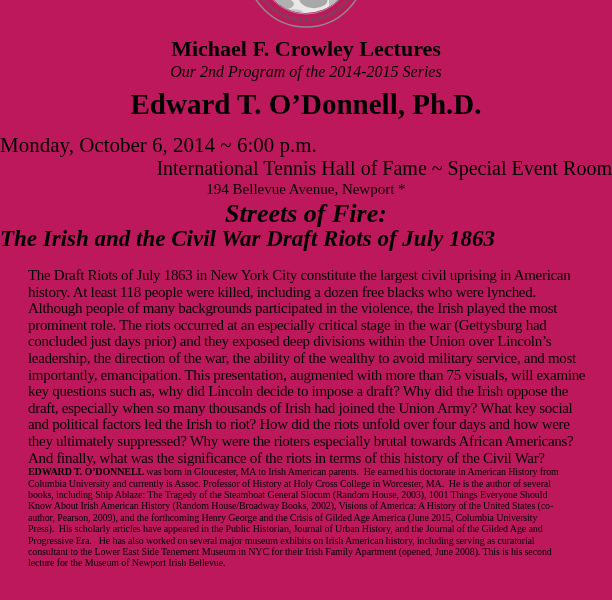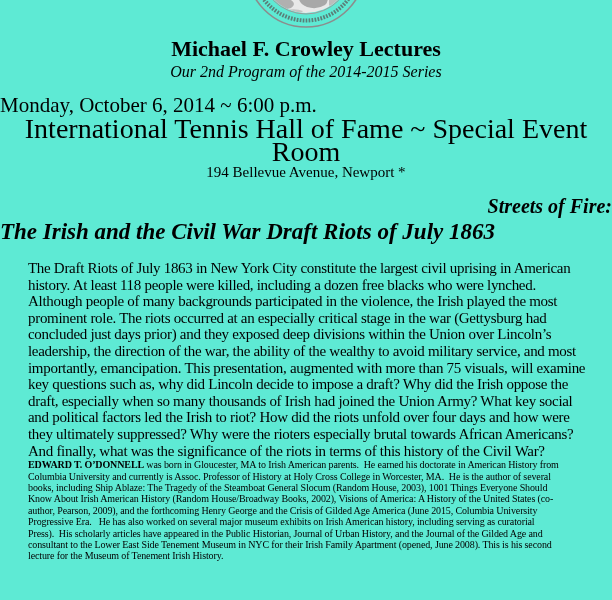--- a/index.html
+++ b/index.html
@@ -1,20 +1,20 @@
 <!DOCTYPE html>
 <html><head>
 <meta charset="utf-8">
 <style>
   html, body { margin: 0; padding: 0; background: #ffffff; }
   .page {
     position: relative;
     width: 612px;
     height: 600px;
-    background: #5eead4;
+    background: #be185d;
     color: #000000;
     font-family: "Liberation Serif", serif;
     overflow: hidden;
   }
   .seal-wrap {
     height: 28px;
     display: flex;
     justify-content: center;
     overflow: hidden;
   }
@@ -38,34 +38,34 @@
     line-height: 34px;
     font-weight: bold;
   }
   .event-datetime {
     margin-top: 13px;
     font-size: 21px;
     line-height: 23px;
     font-weight: normal;
   }
   .event-venue {
-    text-align: center;
-    font-size: 28px;
+    text-align: right;
+    font-size: 20px;
     line-height: 23px;
   }
   .event-address {
     text-align: center;
     font-size: 15px;
     line-height: 18px;
     font-family: Liberation Serif, serif;
   }
   .talk-title-1 {
-    margin-top: 13px;
-    text-align: right;
-    font-size: 20px;
+    margin-top: 3px;
+    text-align: center;
+    font-size: 26px;
     line-height: 25px;
     font-weight: bold;
     font-style: italic;
   }
   .talk-title-2 {
     font-size: 23px;
     line-height: 26px;
     font-weight: bold;
     font-style: italic;
   }
@@ -111,20 +111,21 @@
       <circle cx="75" cy="-32" r="46" fill="none" stroke="#9a9a9a" stroke-width="1"></circle>
 
       <circle cx="75" cy="-32" r="52.5" fill="none" stroke="#5a5a5a" stroke-width="4" stroke-dasharray="1.7 1.3" opacity="0.75"></circle>
 
       <circle cx="75" cy="-32" r="59" fill="none" stroke="#8c8c8c" stroke-width="1.6"></circle>
     </svg>
   </div>
 
   <div class="series-title">Michael F. Crowley Lectures</div>
   <div class="series-subtitle">Our 2nd Program of the 2014-2015 Series</div>
+  <div class="speaker-name">Edward T. O’Donnell, Ph.D.</div>
 
   <div class="event-datetime">Monday, October 6, 2014 ~ 6:00 p.m.</div>
   <div class="event-venue">International Tennis Hall of Fame ~ Special Event Room</div>
   <div class="event-address">194 Bellevue Avenue, Newport *</div>
 
   <div class="talk-title-1">Streets of Fire:</div>
   <div class="talk-title-2">The Irish and the Civil War Draft Riots of July 1863</div>
 
   <div class="description">The Draft Riots of July 1863 in New York City constitute the largest civil uprising in American
 history. At least 118 people were killed, including a dozen free blacks who were lynched.
@@ -138,19 +139,19 @@
 and political factors led the Irish to riot? How did the riots unfold over four days and how were
 they ultimately suppressed? Why were the rioters especially brutal towards African Americans?
 And finally, what was the significance of the riots in terms of this history of the Civil War?</div>
 
   <div class="bio">
       <div class="bio-line"><span class="bd">EDWARD T. O’DONNELL</span><span> was born in Gloucester, MA to Irish American parents.  He earned his doctorate in American History from</span></div>
       <div class="bio-line"><span>Columbia University and currently is Assoc. Professor of History at Holy Cross College in Worcester, MA.  He is the author of several</span></div>
       <div class="bio-line"><span>books, including </span><span class="it">Ship Ablaze: The Tragedy of the Steamboat General Slocum</span><span> (Random House, 2003), </span><span class="it">1001 Things Everyone Should</span></div>
       <div class="bio-line"><span class="it">Know About Irish American History</span><span> (Random House/Broadway Books, 2002), </span><span class="it">Visions of America: A History of the United States</span><span> (co-</span></div>
       <div class="bio-line"><span>author, Pearson, 2009), and the forthcoming </span><span class="it">Henry George and the Crisis of Gilded Age America</span><span> (June 2015, Columbia University</span></div>
+      <div class="bio-line"><span>Press).  His scholarly articles have appeared in the </span><span class="it">Public Historian, Journal of Urban History,</span><span> and the </span><span class="it">Journal of the Gilded Age and</span></div>
       <div class="bio-line"><span class="it">Progressive Era.</span><span>   He has also worked on several major museum exhibits on Irish American history, including serving as curatorial</span></div>
-      <div class="bio-line"><span>Press).  His scholarly articles have appeared in the </span><span class="it">Public Historian, Journal of Urban History,</span><span> and the </span><span class="it">Journal of the Gilded Age and</span></div>
       <div class="bio-line"><span>consultant to the Lower East Side Tenement Museum in NYC for their Irish Family Apartment (opened, June 2008). This is his second</span></div>
-      <div class="bio-line"><span>lecture for the Museum of Tenement Irish History.</span></div>
+      <div class="bio-line"><span>lecture for the Museum of Newport Irish Bellevue.</span></div>
     </div>
 
 </div>
 
 </body></html>

